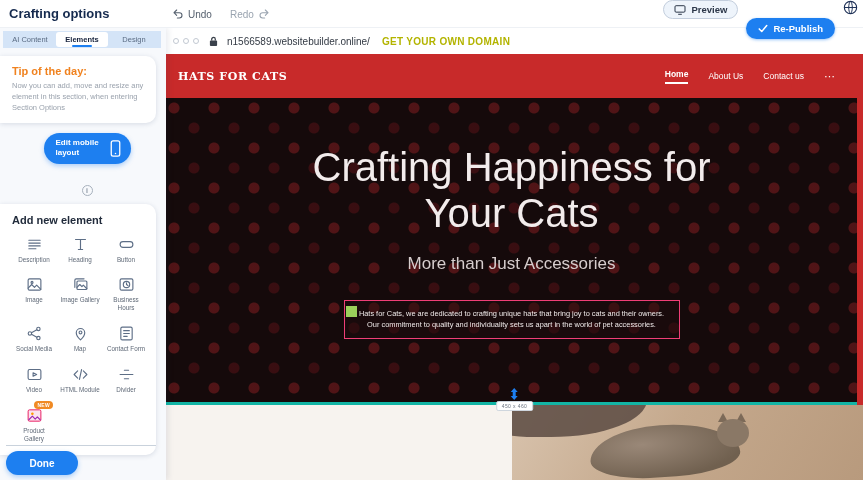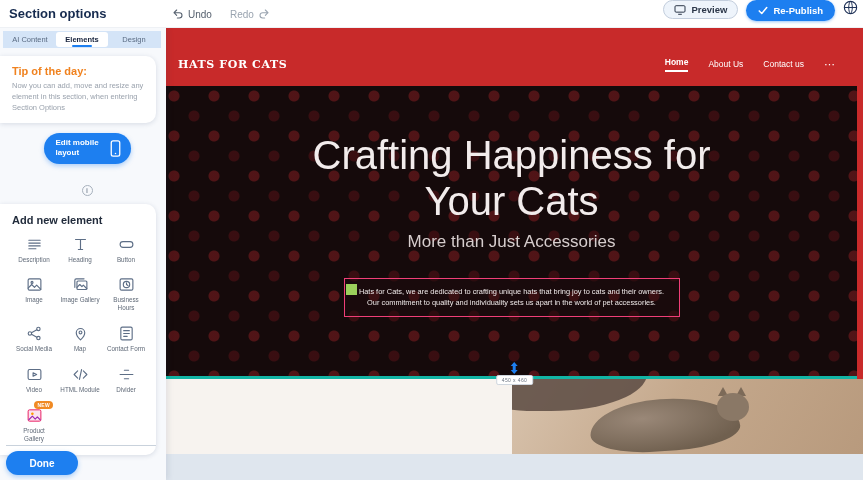--- a/index.html
+++ b/index.html
@@ -7,21 +7,21 @@
   body { font-family:"Liberation Sans", sans-serif; position:relative; overflow:hidden; background:#fff; }
 
   
   .topbar { position:absolute; left:0; top:0; width:863px; height:28px; background:#fff; z-index:40; border-bottom:1px solid #eef1f5; }
   .app-title { position:absolute; left:9px; top:6px; font-size:13px; font-weight:700; color:#152a4e; }
   .history { position:absolute; left:172px; top:0; height:28px; display:flex; align-items:center; gap:18px; font-size:10px; color:#55606e; }
   .hist-btn { display:flex; align-items:center; gap:4px; cursor:pointer; }
   .hist-btn.redo { color:#9aa4b0; }
   .top-right { position:absolute; right:5px; top:0; height:28px; display:flex; align-items:flex-start; gap:8px; }
   .btn-preview { display:flex; align-items:center; gap:5px; height:19px; padding:0 10px; border:1px solid #c3cedd; border-radius:11px; background:#eef4fb; font-size:9.5px; color:#2b3648; font-weight:600; cursor:pointer; }
-  .btn-republish { display:flex; align-items:center; gap:5px; height:21px; padding:0 12px; border:none; border-radius:12px; background:#1d7ff0; color:#fff; font-size:9.5px; font-weight:600; box-shadow:0 1px 3px rgba(29,127,240,.45); cursor:pointer; }
+  .btn-republish { display:flex; align-items:center; gap:5px; height:21px; padding:0 12px; border:none; border-radius:12px; background:#1d7ff0; color:#fff; font-size:9.5px; font-weight:600; box-shadow:0 1px 3px rgba(29,127,240,.45); cursor:pointer;margin-top:18px; }
 
   
   .sidebar { position:absolute; left:0; top:28px; width:166px; height:452px; background:#f7f9fc; z-index:30; box-shadow:2px 0 6px rgba(30,50,90,.10); }
   .tabs { margin:3px 5px 0 3px; height:17px; background:#d4e4f7; border-radius:0; display:flex; padding:1px; }
   .tab { flex:1; display:flex; align-items:center; justify-content:center; font-size:7.5px; color:#5a6b83; border-radius:3px; position:relative; cursor:pointer; }
   .tab.active { background:#fff; color:#16223c; font-weight:700; }
   .tab.active::after { content:""; position:absolute; bottom:0; left:30%; right:30%; height:2px; background:#1d7ff0; border-radius:1px; }
   .card { background:#fff; border-radius:0 10px 10px 0; box-shadow:0 1px 5px rgba(25,45,85,.15); margin:8px 10px 0 0; padding:9px 12px; }
   .tip-title { color:#f0821f; font-weight:700; font-size:11px; margin-bottom:4px; }
   .tip-body { font-size:7.5px; color:#9aa2ad; line-height:1.45; }
@@ -40,35 +40,35 @@
   .btn-done { position:absolute; left:6px; bottom:5px; width:72px; height:24px; border-radius:13px; background:#1d7ff0; color:#fff; font-size:10px; font-weight:700; border:none; box-shadow:0 2px 5px rgba(29,127,240,.35); cursor:pointer; }
 
   
   .main { position:absolute; left:166px; top:28px; width:697px; height:452px; background:#dfe6ee; }
   .chrome { height:26px; background:#fff; display:flex; align-items:center; padding-left:7px; gap:4px; }
   .dot { width:6px; height:6px; border-radius:50%; border:1px solid #c2c9d2; background:#fff; }
   .url { font-size:10px; color:#333a44; margin-left:5px; cursor:pointer; }
   .domain-cta { font-size:10px; font-weight:700; color:#b3b400; margin-left:8px; letter-spacing:.3px; cursor:pointer; }
 
   .viewport { position:relative; width:697px; height:426px; background:#c82a2a; overflow:hidden; }
-  .site-header { height:44px; background:#c82a2a; display:flex; align-items:center; padding:0 28px 0 12px;margin-top:14px; }
+  .site-header { height:44px; background:#c82a2a; display:flex; align-items:center; padding:0 28px 0 12px; }
   .logo { font-family:"DejaVu Serif", serif; color:#fff; font-size:11px; font-weight:700; letter-spacing:.6px; cursor:pointer; }
   .nav { margin-left:auto; display:flex; align-items:center; gap:20px; color:#fff; font-size:8.5px; }
   .nav span { cursor:pointer; }
   .nav .active { font-weight:700; border-bottom:2px solid #fff; padding-bottom:3px; }
   .nav-more { font-size:11px; }
 
   .hero { height:306px; margin-right:6px; background-color:#150a0b;
           background-image:
             radial-gradient(circle at 8px 10px, rgba(140,30,35,.50) 5px, transparent 6px),
             radial-gradient(circle at 28px 30px, rgba(100,20,25,.45) 5px, transparent 6px);
           background-size:40px 40px;
           text-align:center; position:relative; padding-top:46px; }
   .hero h1 { font-size:40px; font-weight:400; color:#f2ecec; line-height:1.15; max-width:440px; margin:0 auto; cursor:pointer; }
-  .hero .sub { margin-top:8px; font-size:17px; color:#d6cdcd; cursor:pointer; }
+  .hero .sub { margin-top:18px; font-size:17px; color:#d6cdcd; cursor:pointer; }
   .sel-box { position:relative; width:336px; margin:26px auto 0; border:1px solid #ef3e77; background:rgba(30,12,14,.45); padding:7px 9px; font-size:7.4px; line-height:1.55; color:#efe9e9; text-align:center; cursor:pointer; }
   .sel-handle { position:absolute; left:1px; top:5px; width:11px; height:11px; background:#9bd05b; cursor:grab; }
 
   .resize-line { position:absolute; left:0; top:348px; width:691px; height:3px; background:#12b5a5; z-index:6; cursor:ns-resize; }
   .resize-handle { position:absolute; left:50%; top:334px; transform:translateX(-50%); z-index:7; display:flex; flex-direction:column; align-items:center; cursor:ns-resize; }
   .resize-label { background:#fff; border:1px solid #cfd6de; border-radius:2px; font-size:5px; color:#6a7380; padding:1px 5px; letter-spacing:.4px; margin-top:1px; }
 
   .next-section { position:absolute; left:0; top:351px; width:697px; height:75px; display:flex; z-index:5; }
   .next-left { width:346px; background:#f7f3ef; }
   .photo { flex:1; position:relative; background:linear-gradient(120deg,#d8c3ad 0%,#c5a98d 45%,#b89a7d 100%); overflow:hidden; cursor:pointer; }
@@ -76,21 +76,21 @@
   .cat-body { position:absolute; left:78px; top:20px; width:150px; height:52px; background:radial-gradient(ellipse at 35% 35%, #9a8878, #70604f 75%); border-radius:55% 60% 50% 50%/70% 70% 45% 45%; transform:rotate(-4deg); }
   .cat-head { position:absolute; left:205px; top:14px; width:32px; height:28px; background:#8a7866; border-radius:50%; }
   .ear { position:absolute; width:0; height:0; border-left:5px solid transparent; border-right:5px solid transparent; border-bottom:9px solid #7c6a58; }
   .ear.l { left:206px; top:8px; }
   .ear.r { left:224px; top:8px; }
 </style>
 </head>
 <body>
 
 <header class="topbar">
-  <div class="app-title">Section options</div>
+  <div class="app-title">Crafting options</div>
   <div class="history">
     <span class="hist-btn">
       <svg width="12" height="12" viewBox="0 0 18 18">
           <path d="M7 3 L3 7 l4 4 M3 7 h8 a4 4 0 0 1 0 8 h-3" fill="none" stroke="#55606e" stroke-width="1.6" stroke-linecap="round" stroke-linejoin="round"></path>
         </svg>
       <span>Undo</span>
     </span>
     <span class="hist-btn redo">
       <span>Redo</span>
       <svg width="12" height="12" viewBox="0 0 18 18">
@@ -245,20 +245,31 @@
       </div>
 
     </div>
   </div>
 
   <hr class="sidebar-divider">
   <button class="btn-done">Done</button>
 </aside>
 
 <main class="main">
+  <div class="chrome">
+    <span class="dot"></span>
+    <span class="dot"></span>
+    <span class="dot"></span>
+    <svg width="9" height="11" viewBox="0 0 10 12" style="margin-left:6px">
+        <rect x="1" y="5" width="8" height="6" rx="1" fill="#3a414b"></rect>
+        <path d="M3 5 V3.5 a2 2 0 0 1 4 0 V5" fill="none" stroke="#3a414b" stroke-width="1.4"></path>
+      </svg>
+    <span class="url">n1566589.websitebuilder.online/</span>
+    <span class="domain-cta">GET YOUR OWN DOMAIN</span>
+  </div>
 
   <div class="viewport">
     <div class="site-header">
       <span class="logo">HATS FOR CATS</span>
       <nav class="nav">
         <span class="active">Home</span>
         <span>About Us</span>
         <span>Contact us</span>
         <span class="nav-more">⋯</span>
       </nav>

